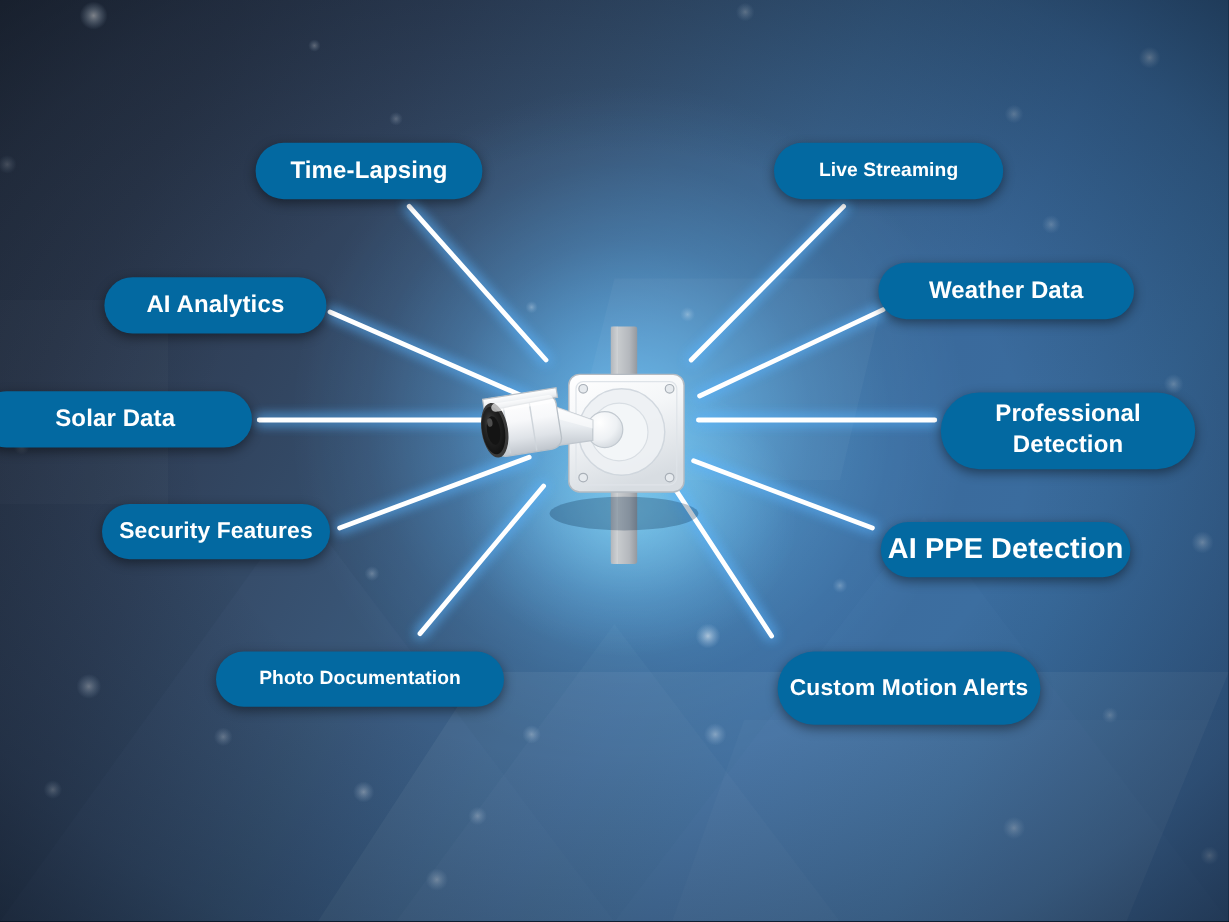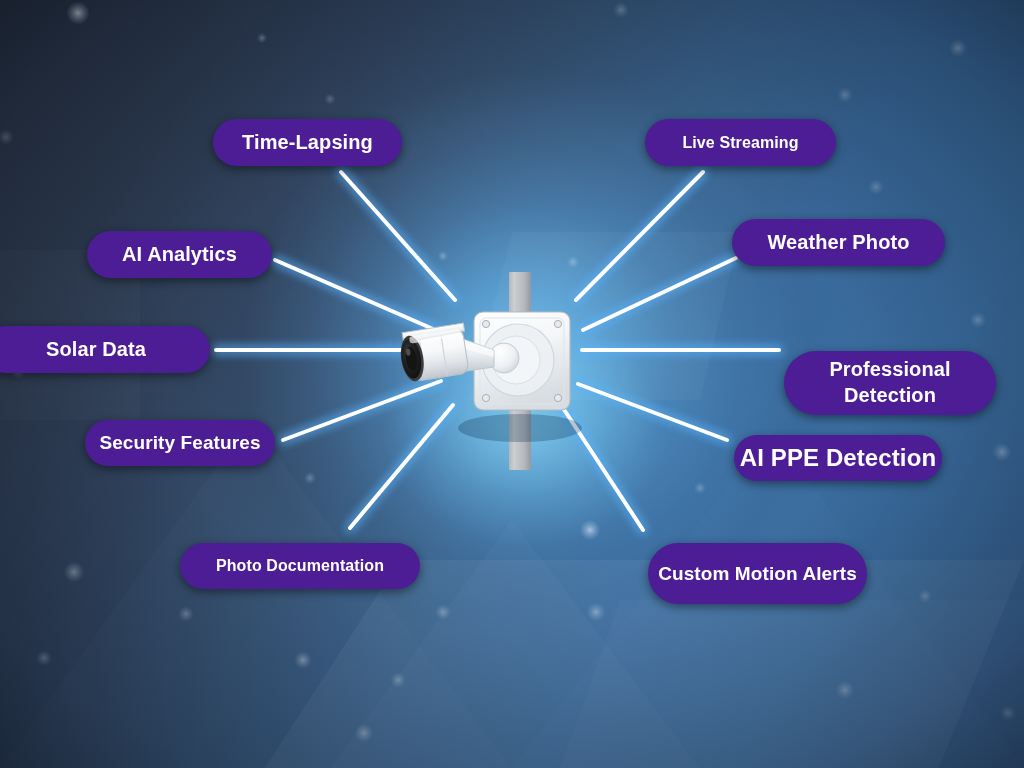--- a/index.html
+++ b/index.html
@@ -88,40 +88,39 @@
     left: 398px;
     top: 250px;
     width: 230px;
     height: 240px;
     pointer-events: none;
   }
 
   
   .label {
     position: absolute;
-    background: #4c1d95;
+    background: #0369a1;
     color: #ffffff;
     border-radius: 999px;
     font-weight: bold;
     letter-spacing: .1px;
     display: flex;
     align-items: center;
     justify-content: center;
     box-shadow: 0 3px 10px rgba(0,0,0,0.45);
     white-space: nowrap;
     user-select: none;
     box-sizing: border-box;
   }
   .label.two-line {
     border-radius: 34px;
     white-space: normal;
     line-height: 1.28;
     text-align: center;
     flex-direction: column;
-    margin-top: 24px;
   }
   .label span {
     display: block;
   }
 </style>
 </head>
 <body>
 
 <div id="stage">
 
@@ -302,21 +301,21 @@
       <div class="label" style="left: 213px; top: 119px; width: 189px; height: 47px; font-size: 20px;">
         <span>Time-Lapsing</span>
       </div>
       <div class="label" style="left: 645px; top: 119px; width: 191px; height: 47px; font-size: 16px;">
         <span>Live Streaming</span>
       </div>
       <div class="label" style="left: 87px; top: 219px; width: 185px; height: 47px; font-size: 20px; margin-top: 12px;">
         <span>AI Analytics</span>
       </div>
       <div class="label" style="left: 732px; top: 219px; width: 213px; height: 47px; font-size: 20px;">
-        <span>Weather Photo</span>
+        <span>Weather Data</span>
       </div>
       <div class="label" style="left: -18px; top: 326px; width: 228px; height: 47px; font-size: 20px;">
         <span>Solar Data</span>
       </div>
       <div class="label two-line" style="left: 784px; top: 327px; width: 212px; height: 64px; font-size: 20px;">
         <span>Professional</span>
         <span>Detection</span>
       </div>
       <div class="label" style="left: 85px; top: 420px; width: 190px; height: 46px; font-size: 19px;">
         <span>Security Features</span>

